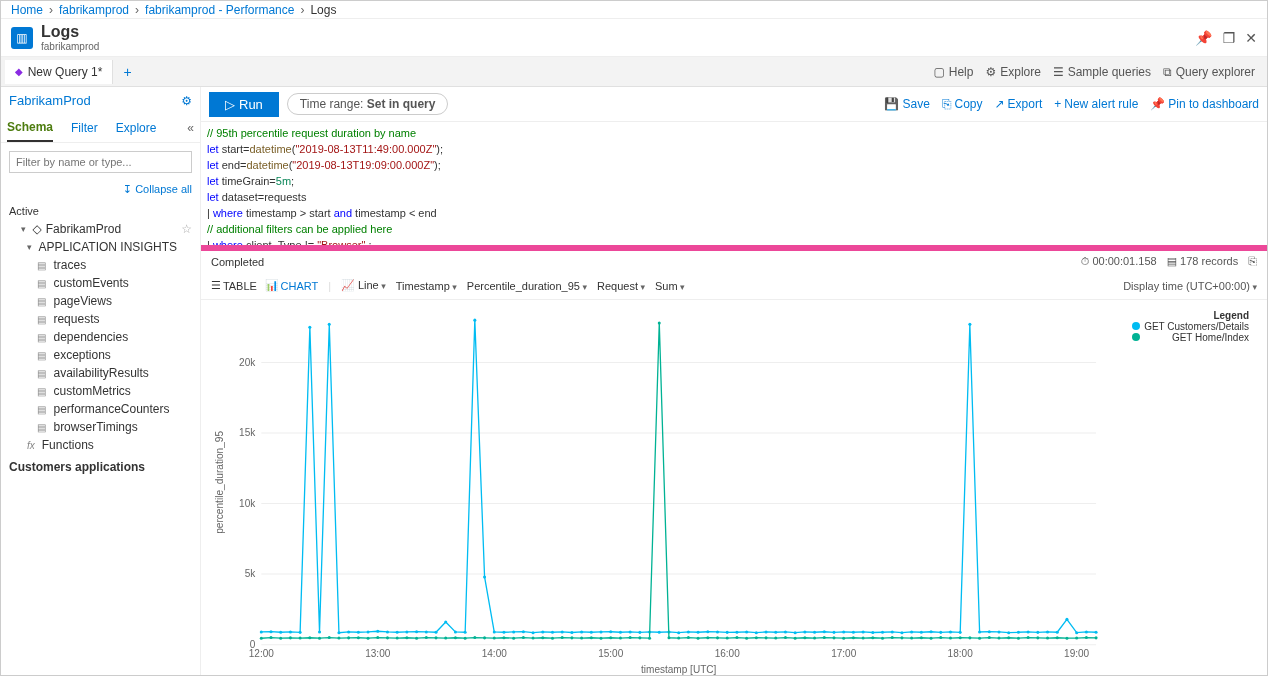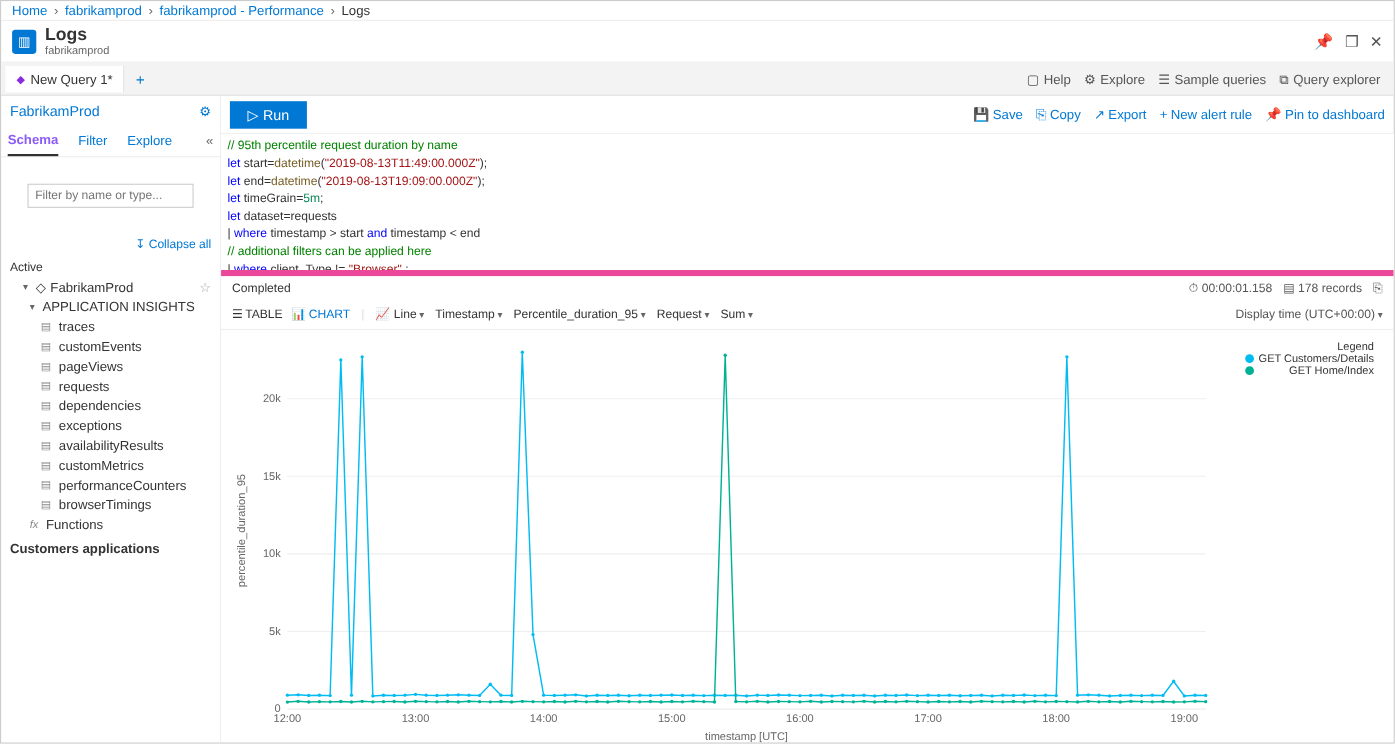--- a/index.html
+++ b/index.html
@@ -19,23 +19,23 @@
 .addtab { padding: 0 10px; color: #0078d4; font-size: 14px; cursor: pointer; }
 .tabbar .right { margin-left: auto; display: flex; gap: 12px; padding-right: 8px; font-size: 12px; color: #555; }
 .tabbar .right span { display: flex; align-items: center; gap: 4px; cursor: pointer; }
 .main { display: flex; height: calc(100% - 86px); }
 .sidebar { width: 200px; border-right: 1px solid #eee; display: flex; flex-direction: column; }
 .sidebar-head { display: flex; align-items: center; padding: 6px 8px; justify-content: space-between; }
 .sidebar-head a { color: #0078d4; font-size: 13px; }
 .sidebar-head .gear { color: #0078d4; cursor: pointer; }
 .sidebar-tabs { display: flex; border-bottom: 1px solid #eee; padding: 0 6px; gap: 18px; font-size: 12px; align-items: center; }
 .sidebar-tabs span { padding: 6px 0; cursor: pointer; color: #0078d4; }
-.sidebar-tabs span.active { color: #8b5cf6; border-bottom: 2px solid #323130; font-weight: 600; }
+.sidebar-tabs span.active { color: #4d7c0f; border-bottom: 2px solid #323130; font-weight: 600; }
 .sidebar-tabs .collapse { margin-left: auto; color: #666; cursor: pointer; }
-.filter { margin: 24px; }
+.filter { margin: 8px; }
 .filter input { width: 100%; padding: 4px 6px; border: 1px solid #ccc; font-size: 11px; }
 .collapse-all { text-align: right; color: #0078d4; font-size: 11px; padding: 2px 8px; cursor: pointer; }
 .tree { padding: 4px 8px; font-size: 12px; overflow-y: auto; flex: 1; }
 .tree .group { font-weight: 400; margin: 3px 0; font-size: 11px; color: #333; }
 .tree .item { padding: 2px 0 2px 12px; cursor: pointer; display: flex; align-items: center; gap: 4px; }
 .tree .caret::before { content: "▸"; font-size: 9px; margin-right: 3px; color: #666; }
 .tree .caret.open::before { content: "▾"; }
 .tree .tbl::before { content: "▤"; font-size: 10px; margin-right: 3px; color: #888; }
 .tree .fx::before { content: "fx"; font-style: italic; font-size: 10px; margin-right: 3px; color: #888; }
 .tree .fav { font-weight: 600; margin-top: 6px; font-size: 12px; }
@@ -137,20 +137,21 @@
           <div class="item caret tbl" style="padding-left: 28px;">browserTimings</div>
         </div>
       <div class="item caret fx" style="padding-left:18px">Functions</div>
       <div class="fav">Customers applications</div>
     </div>
   </div>
 
   <div class="content">
     <div class="toolbar">
       <button class="btn-run">▷ <span>Run</span></button>
+      <span class="timerange"><span>Time range: </span><b>Set in query</b></span>
       <div class="right">
         <span>💾 <span>Save</span></span>
         <span>⎘ <span>Copy</span></span>
         <span>↗ <span>Export</span></span>
         <span>+ <span>New alert rule</span></span>
         <span>📌 <span>Pin to dashboard</span></span>
       </div>
     </div>
 
     <div class="editor">
@@ -183,21 +184,21 @@
       <span class="dd">📈 <span>Line</span></span>
       <span class="dd">Timestamp</span>
       <span class="dd">Percentile_duration_95</span>
       <span class="dd">Request</span>
       <span class="dd">Sum</span>
       <span class="rt dd">Display time (UTC+00:00)</span>
     </div>
 
     <div class="chart">
       <div class="legend">
-        <div style="font-weight:400">Legend</div>
+        <div style="font-weight:700">Legend</div>
         <div class="row">
             <span class="sw" id="sw0" style="background: rgb(0, 188, 242);"></span>
             <span>GET Customers/Details</span>
           </div>
         <div class="row">
             <span class="sw" id="sw1" style="background: rgb(0, 178, 148);"></span>
             <span>GET Home/Index</span>
           </div>
       </div>
       <svg id="svg" viewBox="0 0 1040 360" preserveAspectRatio="none">

